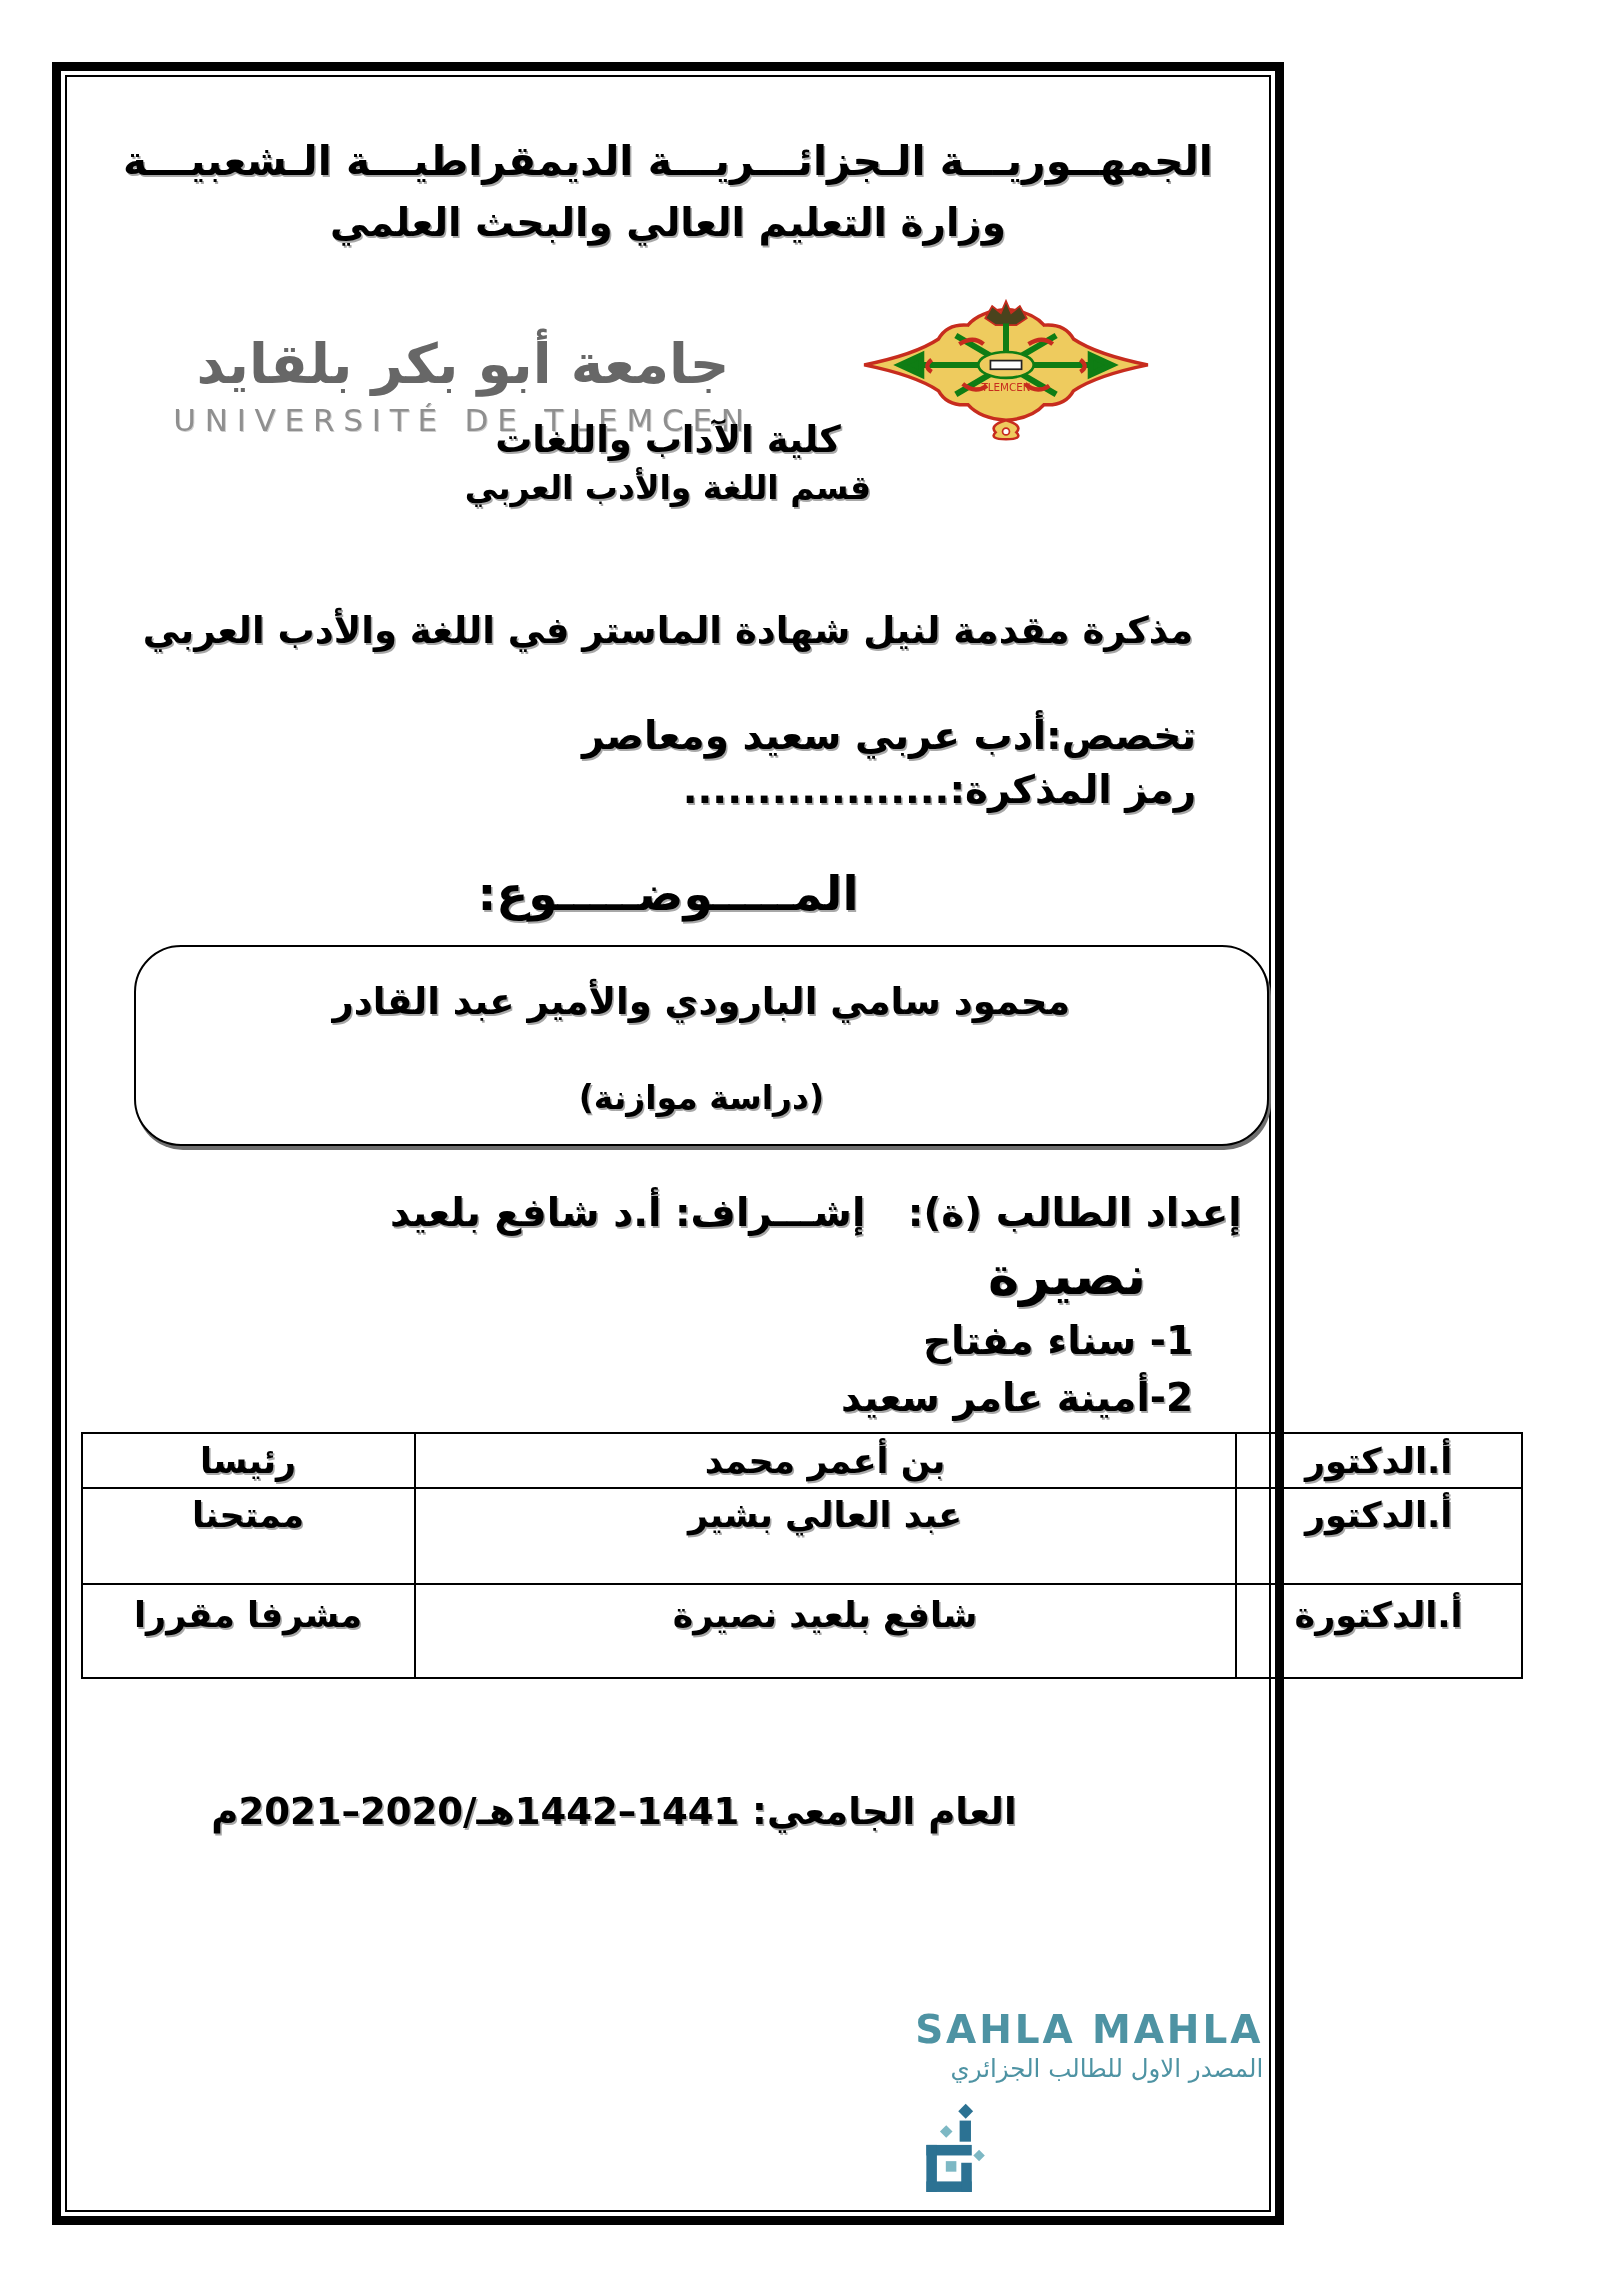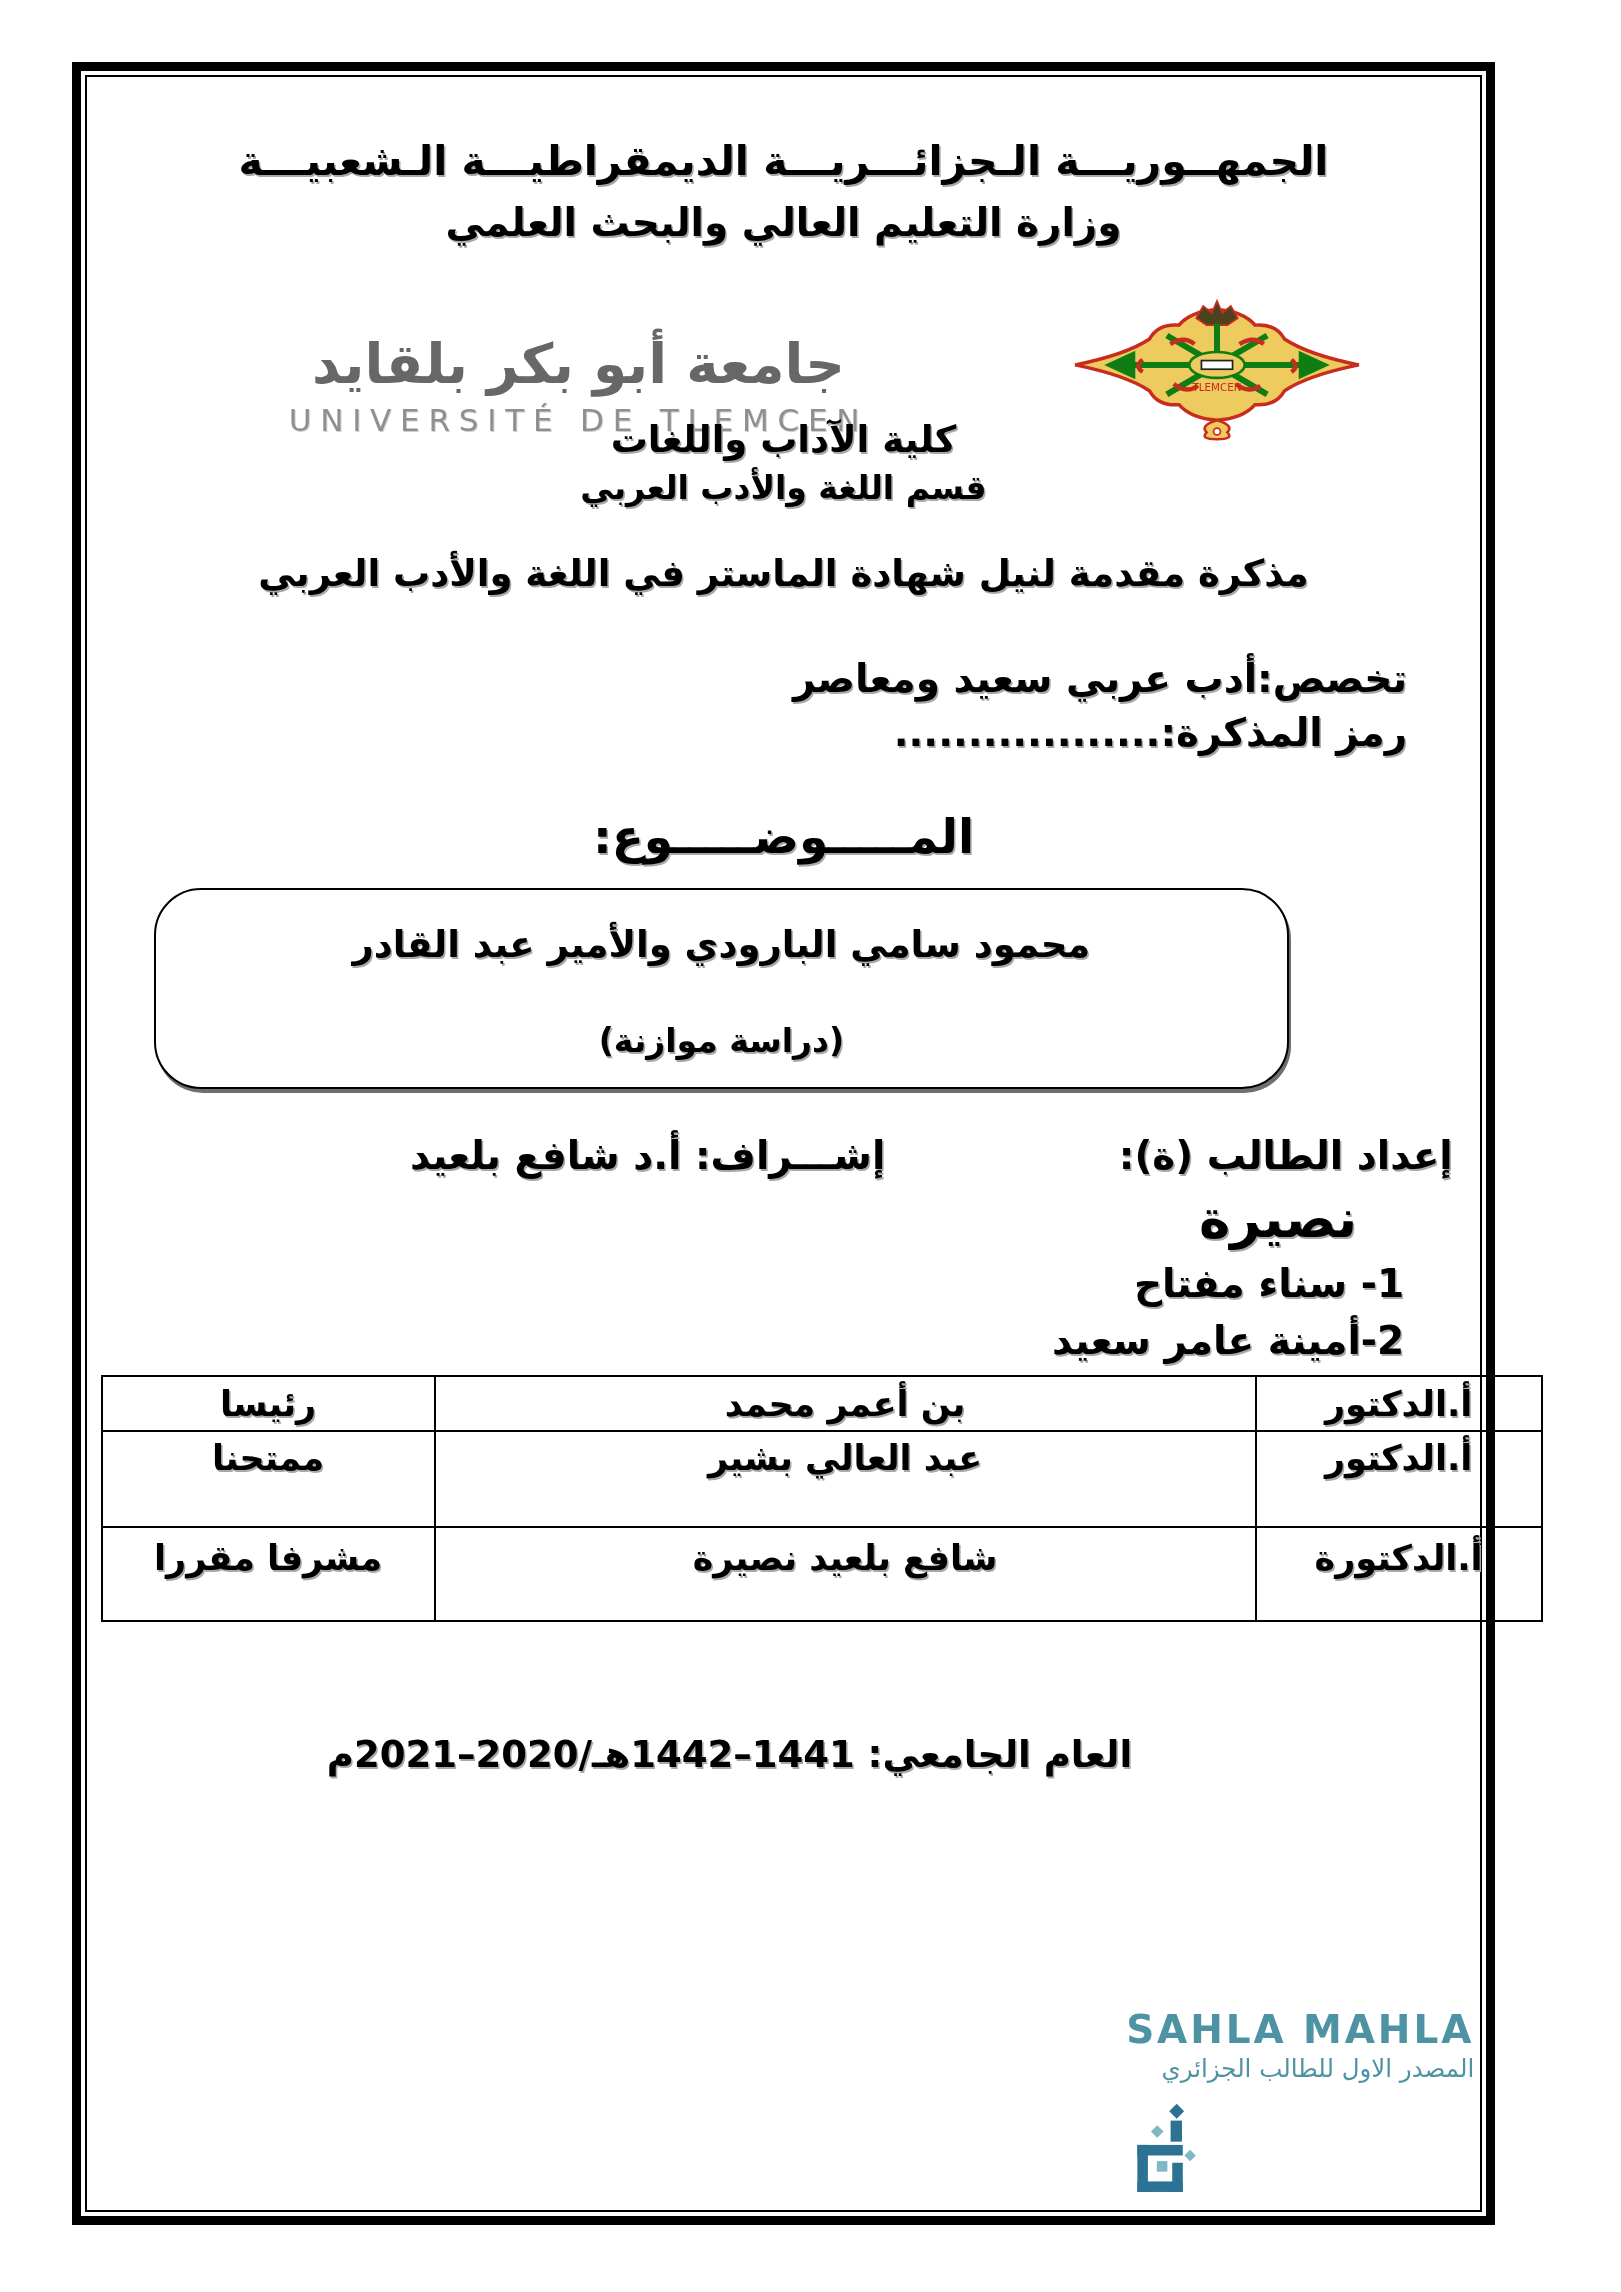--- a/index.html
+++ b/index.html
@@ -1,21 +1,21 @@
 <!DOCTYPE html>
 <html lang="ar"><head>
 <meta charset="utf-8">
 <style>
   html,body { margin:0; padding:0; background:#e8e8e8; }
   .page {
     position:relative; width:1621px; height:2293px; background:#ffffff;
     font-family:"DejaVu Sans","Liberation Sans",sans-serif; overflow:hidden;
   }
   .frame-outer {
-    position:absolute; left:72px; top:62px; width:1423px; height:2163px;
+    position:absolute; left:52px; top:62px; width:1232px; height:2163px;
     border:9.8px solid #000; box-sizing:border-box;
   }
   .frame-inner {
     position:absolute; inset:3.9px; border:2.9px solid #000; box-sizing:border-box;
   }
   .ar-bold {
     direction:rtl; font-weight:bold; color:#000;
     text-shadow:1.5px 2px 0 #a8a8a8;
   }
 
@@ -24,21 +24,21 @@
 
   .logo-row   { margin-top:29px; height:181px; display:flex; direction:ltr; align-items:center; }
   .logo-text  { flex:1 1 auto; text-align:center; padding-top:35px; }
   .uni-ar     { font-size:55px; font-weight:bold; color:#676767; letter-spacing:1px; direction:rtl; }
   .uni-fr     { font-size:31px; color:#8f8f8f; letter-spacing:8.8px; direction:ltr; margin-top:5.9px;
                 text-shadow:1px 1px 0 #cfcfcf; }
   .emblem     { width:294px; height:147px; margin-right:116px; flex:0 0 auto; }
 
   .faculty    { margin-top:-41px; font-size:37px; line-height:1.25; text-align:center; }
   .department { margin-top:3.9px;  font-size:33px; line-height:1.3;  text-align:center; }
-  .thesis     { margin-top:40px; font-size:37px; line-height:1.3;  text-align:center; }
+  .thesis     { margin-top:97px; font-size:37px; line-height:1.3;  text-align:center; }
 
   .specialty  { margin-top:55px; font-size:39px; line-height:1.35; text-align:right; padding-right:73px; }
   .code-line  { margin-top:2px;  font-size:39px; line-height:1.35; text-align:right; padding-right:73px; }
 
   .subject-heading { margin-top:45px; font-size:47px; line-height:1.35; text-align:center; }
 
   .subject-box {
     margin-top:19.6px; margin-left:67px; width:1135px; height:201px;
     border:2.9px solid #000; border-radius:47px; box-sizing:border-box;
     box-shadow:2px 3.9px 0 #6f6f6f; background:#fff;

